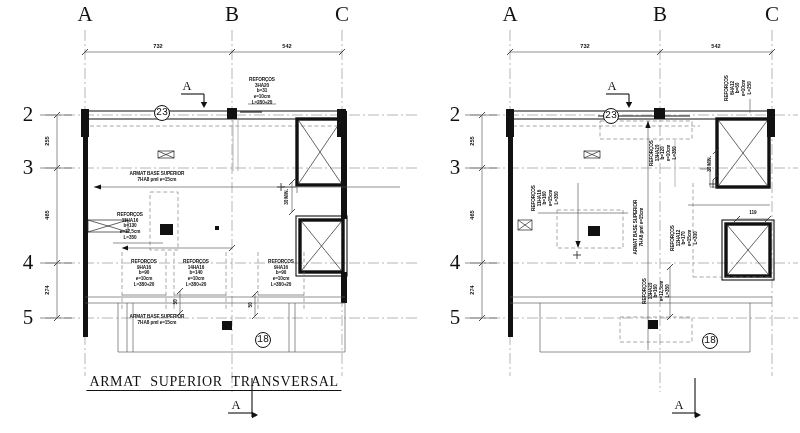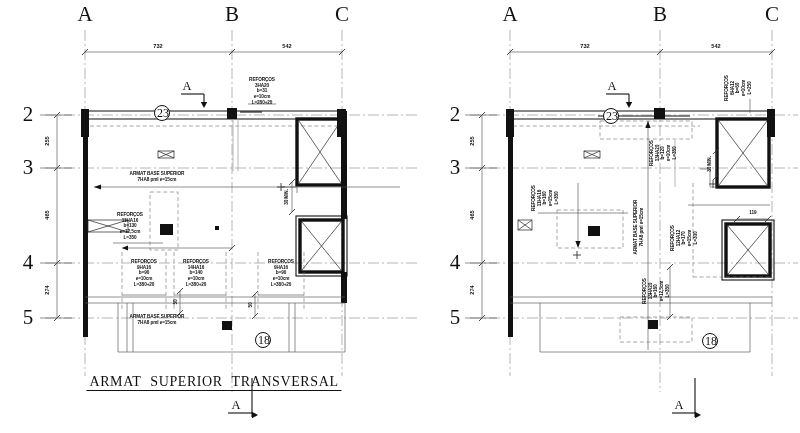--- a/index.html
+++ b/index.html
@@ -19,22 +19,22 @@
   .ar{fill:#111;stroke:none}
   
   .t{position:absolute;transform:translate(-50%,-50%);white-space:pre-line;text-align:center;}
   .t.rot{transform:translate(-50%,-50%) rotate(-90deg);}
   .cad{font-family:"Liberation Serif",serif;}
   .col{font-size:21px;}
   .row{font-size:21px;}
   .dim{font-size:5.6px;font-weight:bold;}
   .ann{font-size:4.7px;font-weight:bold;line-height:1.2;letter-spacing:-.1px;}
   .bubble{position:absolute;transform:translate(-50%,-50%);width:14px;height:14px;border:1px solid #111;
-          border-radius:50%;font-family:Liberation Serif, serif;font-size:12px;line-height:14px;
-          text-align:right;background:#fff;}
+          border-radius:50%;font-family:Liberation Mono, monospace;font-size:10px;line-height:14px;
+          text-align:center;background:#fff;}
   .title{font-family:"Liberation Serif",serif;font-size:14px;letter-spacing:.6px;word-spacing:5px;
          border-bottom:1.4px solid #111;padding:0 3px 1px 3px;white-space:nowrap;}
   .seca{font-family:"Liberation Serif",serif;font-size:12.5px;}
 </style>
 </head>
 <body>
 
 <div class="canvas">
 
 <svg width="800" height="433" viewBox="0 0 800 433">

